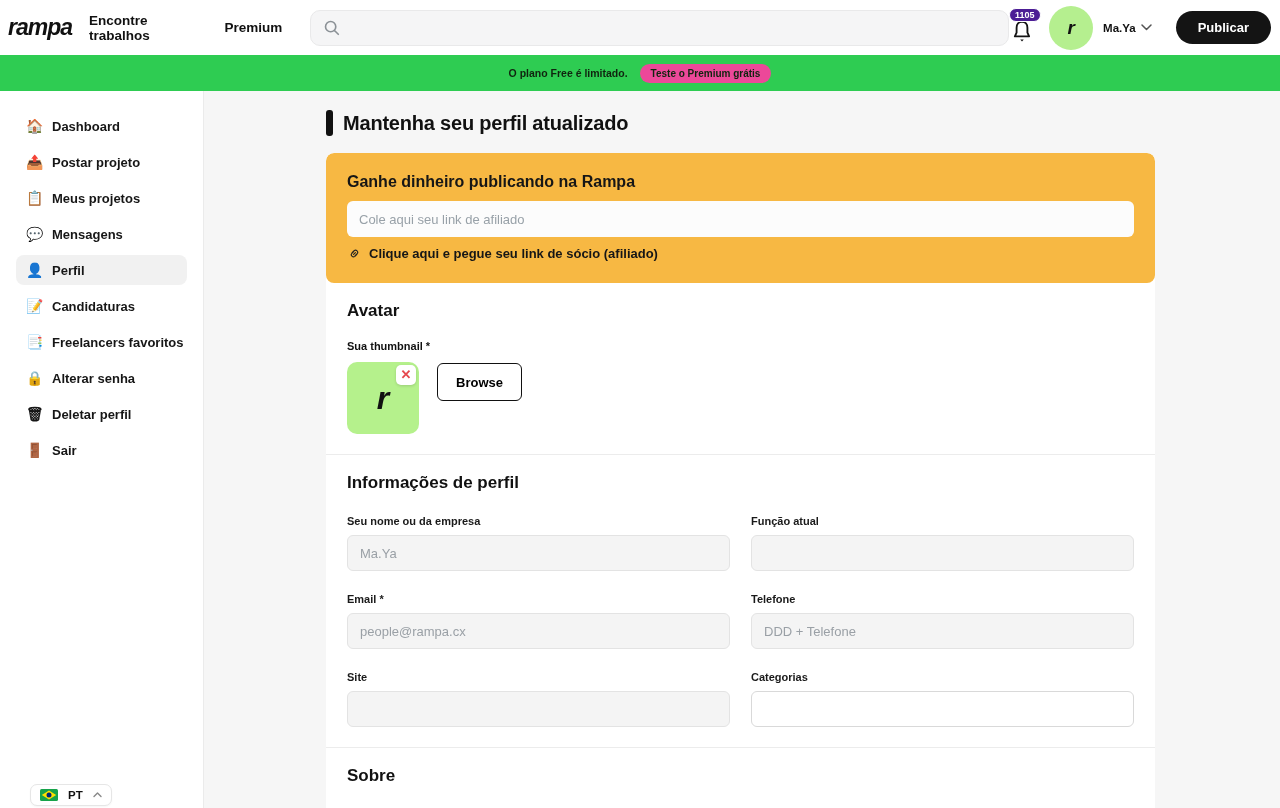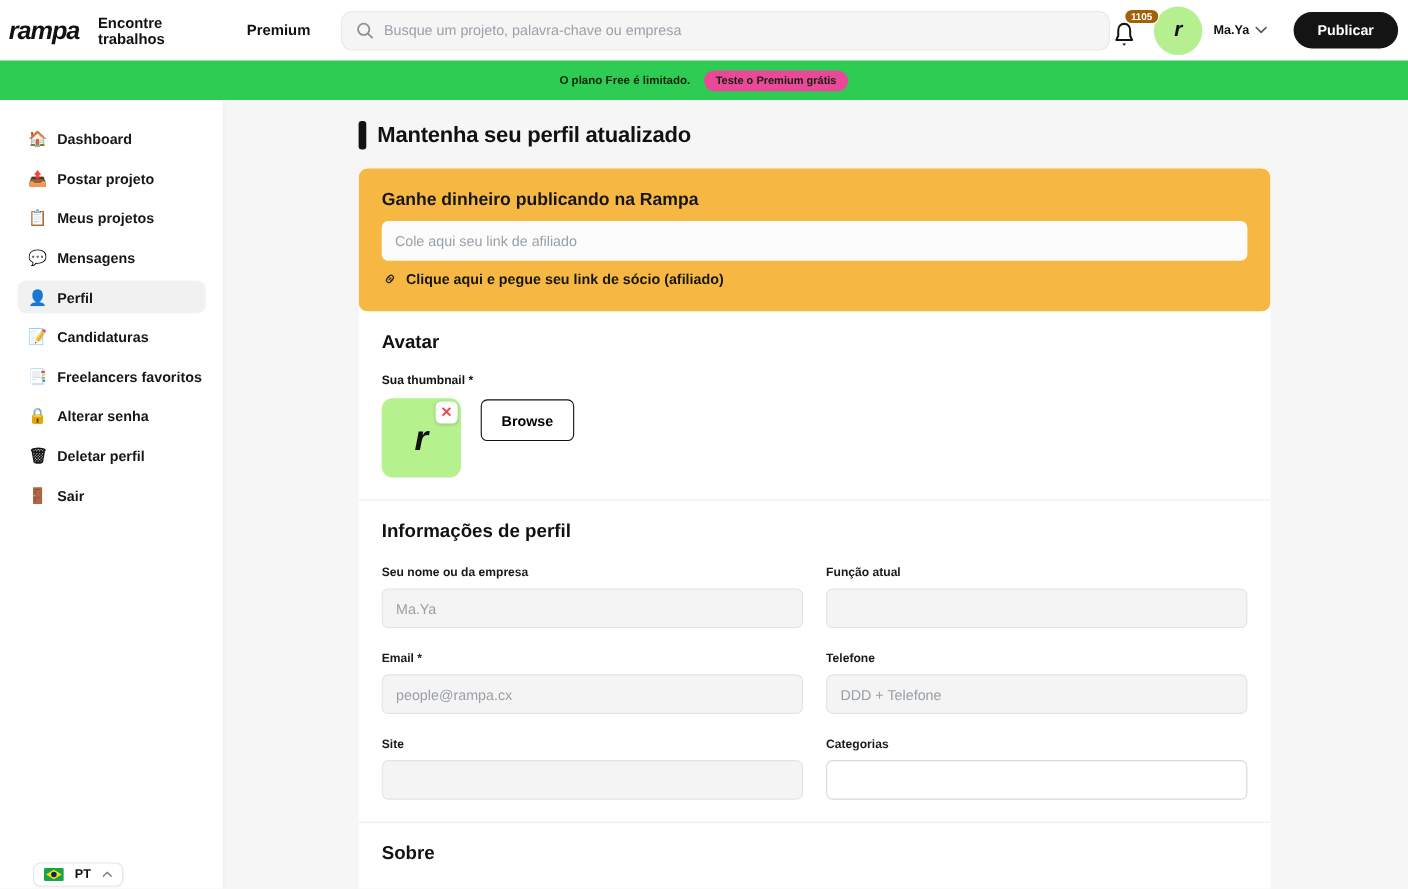--- a/index.html
+++ b/index.html
@@ -13,21 +13,21 @@
   .logo .r { font-style:italic; font-weight:900; }
   nav { display:flex; align-items:center; }
   .nav-link { font-size:13.5px; font-weight:700; color:#111; text-decoration:none; cursor:pointer; }
   .nav-link.first { margin-left:17px; }
   .nav-link.second { margin-left:27px; }
   .search { margin-left:28px; width:746px; height:36px; background:#f5f5f6; border:1px solid #e9e9ea; border-radius:10px; display:flex; align-items:center; padding:0 12px; gap:8px; }
   .search input { border:none; outline:none; background:transparent; font-size:13px; width:100%; font-family:inherit; color:#333; }
   .search input::placeholder { color:#9aa1a9; }
   .hdr-right { margin-left:auto; display:flex; align-items:center; }
   .bell-wrap { position:relative; width:26px; height:30px; cursor:pointer; margin-right:14px; }
-  .badge { position:absolute; top:-5px; left:13px; background:#a16207; border:1.5px solid #fff; color:#fff; font-size:9px; font-weight:800; padding:1px 5px; border-radius:9px; line-height:10px; }
+  .badge { position:absolute; top:-5px; left:0px; background:#4c1d95; border:1.5px solid #fff; color:#fff; font-size:9px; font-weight:800; padding:1px 5px; border-radius:9px; line-height:10px; }
   .avatar-circle { width:44px; height:44px; border-radius:50%; background:#b5ef8f; display:flex; align-items:center; justify-content:center; font-size:19px; font-weight:900; font-style:italic; color:#111; cursor:pointer; margin-right:10px; }
   .user-menu { display:flex; align-items:center; gap:5px; cursor:pointer; }
   .user-name { font-size:11.5px; font-weight:800; }
   .publish-btn { margin-left:24px; background:#141414; color:#fff; border:none; border-radius:17px; padding:9px 22px; font-size:13px; font-weight:700; font-family:inherit; cursor:pointer; }
 
   
   .banner { height:36px; background:#2ecc52; display:flex; align-items:center; justify-content:center; gap:12px; flex:0 0 auto; }
   .banner-text { font-size:10.5px; font-weight:600; color:#10240f; }
   .banner-pill { background:#ec4899; border:none; border-radius:10px; padding:4px 11px; font-size:10px; font-weight:700; color:#10240f; font-family:inherit; cursor:pointer; }
 
@@ -83,21 +83,20 @@
       <a class="nav-link first">Encontre trabalhos</a>
       <a class="nav-link second">Premium</a>
     </nav>
     <div class="search">
       <span>
         <svg class="icon-svg" width="18" height="18" viewBox="0 0 20 20">
             <circle cx="8.5" cy="8.5" r="5.7" fill="none" stroke="#8b9196" stroke-width="1.8"></circle>
             <line x1="13" y1="13" x2="17" y2="17" stroke="#8b9196" stroke-width="1.8" stroke-linecap="round"></line>
           </svg>
       </span>
-      <input placeholder="Busque um projeto, palavra-chave ou empresa" style="">
     </div>
     <div class="hdr-right">
       <div class="bell-wrap">
         <span class="badge">1105</span>
         <span>
           <svg class="icon-svg" width="26" height="30" viewBox="0 0 24 26" style="margin-top:4px;">
               <path d="M12 3.5 C8.9 3.5 7 5.8 7 9 L7 13.5 L5.4 17 L18.6 17 L17 13.5 L17 9 C17 5.8 15.1 3.5 12 3.5 Z" fill="none" stroke="#141414" stroke-width="1.7" stroke-linejoin="round"></path>
               <path d="M10.4 20 L13.6 20 L12 21.8 Z" fill="#141414"></path>
             </svg>
         </span>

